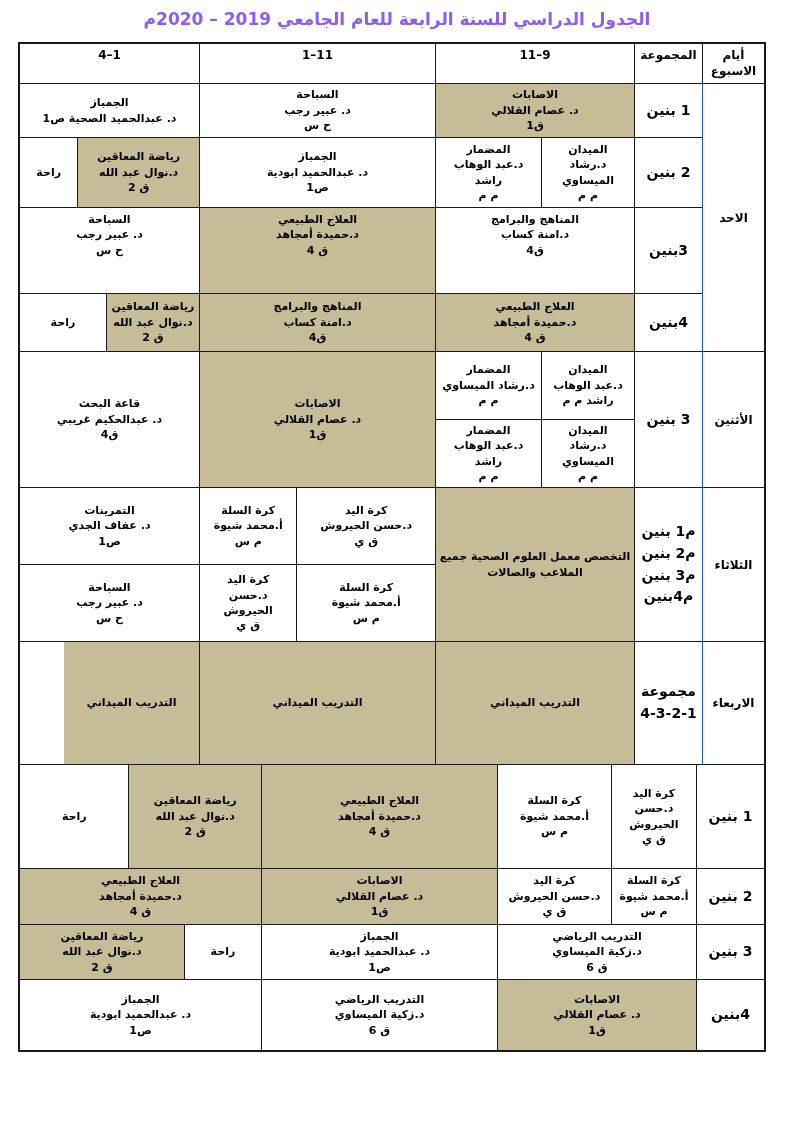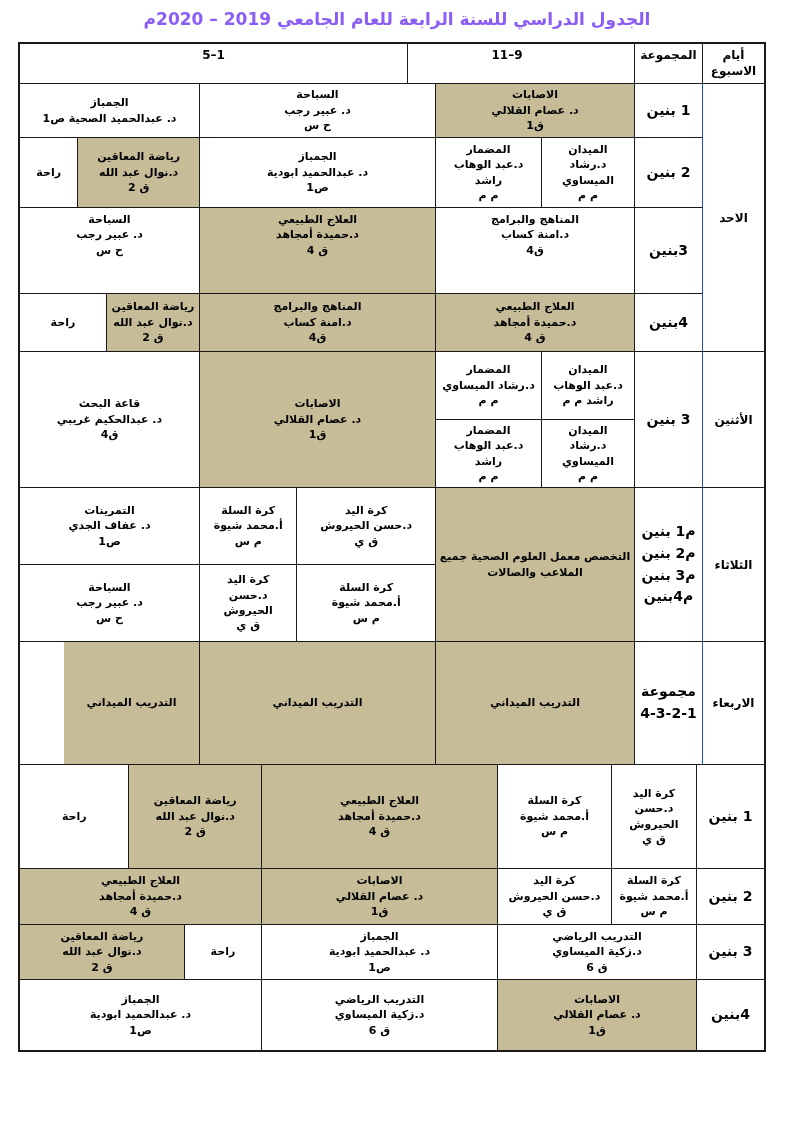--- a/index.html
+++ b/index.html
@@ -3,21 +3,21 @@
 <meta charset="utf-8">
 <style>
   html,body{margin:0;padding:0;background:#fff;}
   body{width:794px;height:1123px;font-family:"DejaVu Sans",sans-serif;overflow:hidden;}
   .page{position:relative;width:794px;height:1123px;direction:rtl;background:#fff;}
   .title{text-align:center;font-weight:bold;font-size:17px;padding-top:9px;letter-spacing:0;}
   .table{position:absolute;top:42px;right:28px;width:748px;border:2px solid #1a1a1a;box-sizing:border-box;background:#fff;}
   .hrow{display:flex;height:39px;border-bottom:1px solid #1a1a1a;}
   .hcell{box-sizing:border-box;font-weight:bold;font-size:12px;text-align:center;padding-top:3px;line-height:1.35;}
   .col-day{width:62px;}
-  .col-group{width:68px;margin-left:28px;}
+  .col-group{width:68px;}
   .col-s911{width:199px;}
   .col-s111{width:236px;}
   .col-s13{flex:1;}
   .hcell.col-day,.hcell.col-group,.hcell.col-s911,.hcell.col-s111{border-left:1px solid #1a1a1a;}
   .day-block{display:flex;border-bottom:1px solid #1a1a1a;}
   .day-block:last-child{border-bottom:none;}
   .day-cell{width:62px;box-sizing:border-box;border-left:1px solid #1d4ed8;display:flex;align-items:center;justify-content:center;font-size:12px;font-weight:bold;text-align:center;}
   .rows-wrap{flex:1;display:flex;flex-direction:column;min-width:0;}
   .grow{display:flex;min-height:0;}
   .grow:not(:last-child){border-bottom:1px solid #1a1a1a;}
@@ -39,21 +39,22 @@
 <body>
 
 <div class="page">
   <div class="title" style="color: #8b5cf6;">الجدول الدراسي للسنة الرابعة  للعام الجامعي 2019 – 2020م</div>
 
   <div class="table">
     <div class="hrow">
       <div class="hcell col-day">أيام الاسبوع</div>
       <div class="hcell col-group">المجموعة</div>
       <div class="hcell col-s911">9–11</div>
-      <div class="hcell col-s13">1–5</div>
+      <div class="hcell col-s111">11–1</div>
+      <div class="hcell col-s13">1–4</div>
     </div>
     <div id="table-body">
         <div class="day-block">
           <div class="day-cell">الاحد</div>
           <div class="rows-wrap">
             <div class="grow" style="height: 53px;">
               <div class="group-cell">
                 <div class="line">1 بنين</div>
               </div>
               <div class="slot slot-s911">

